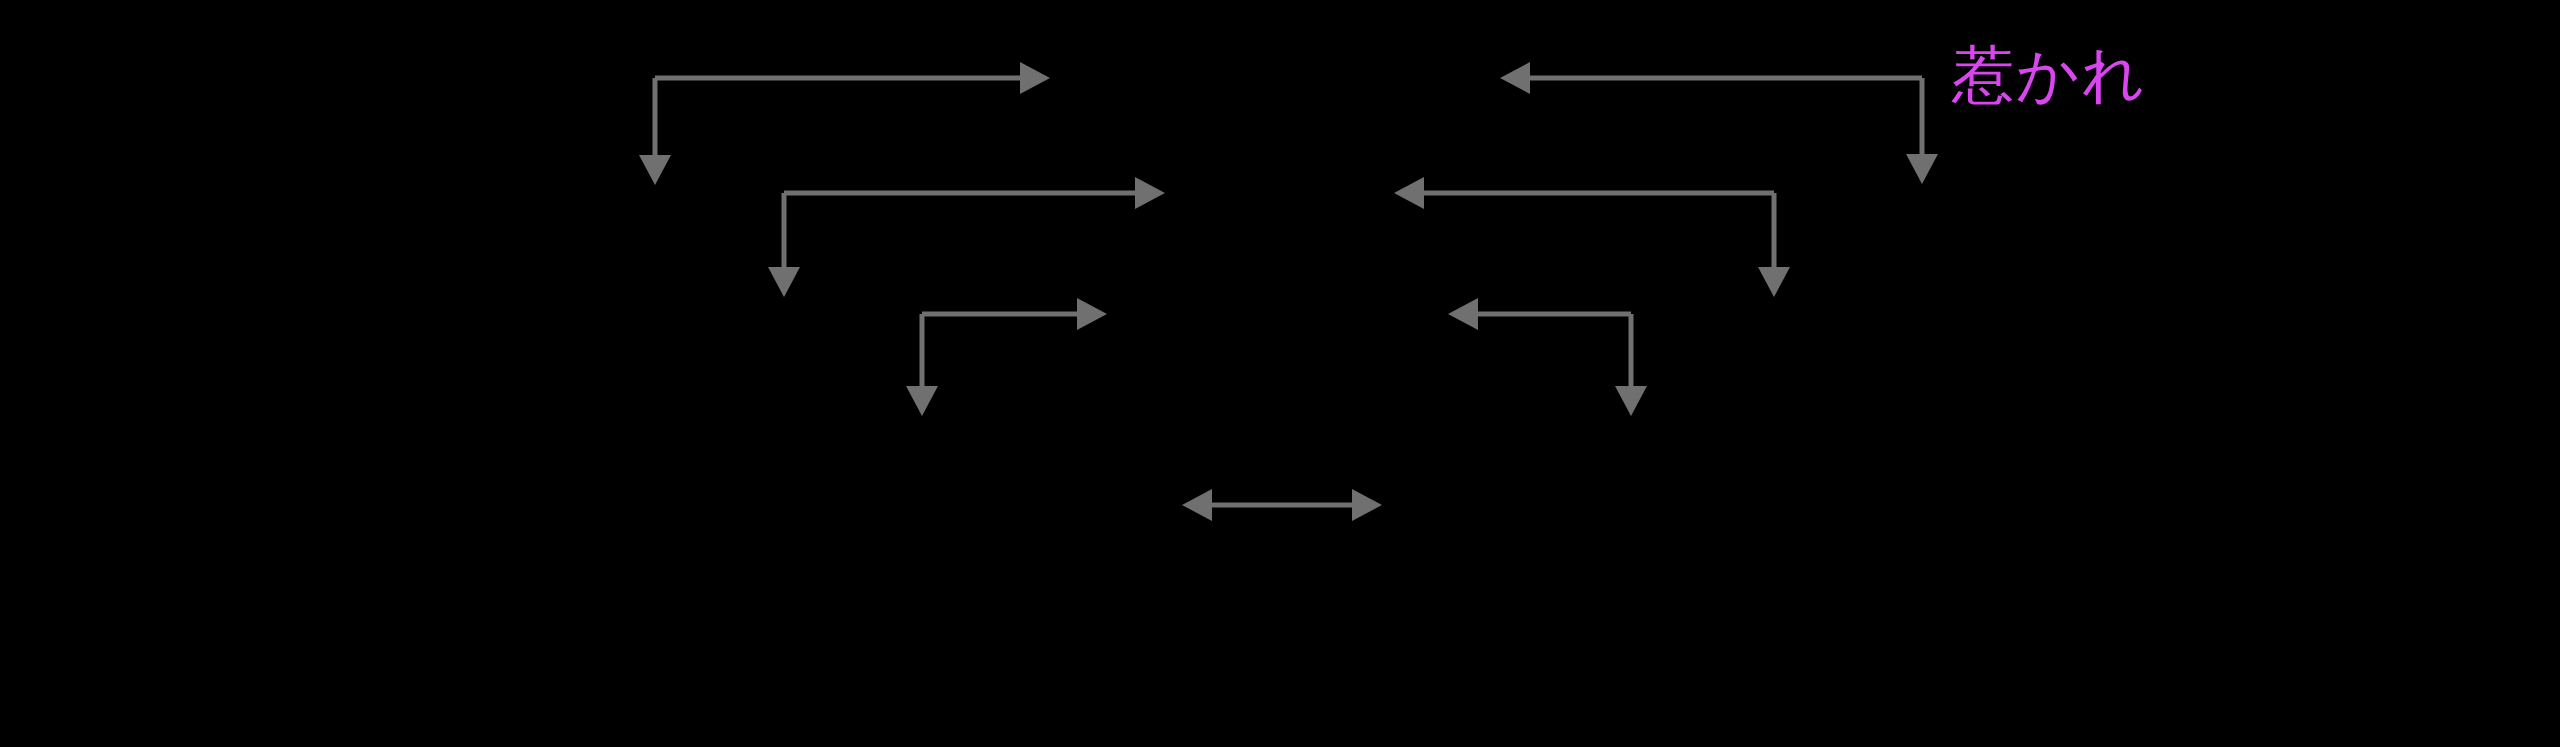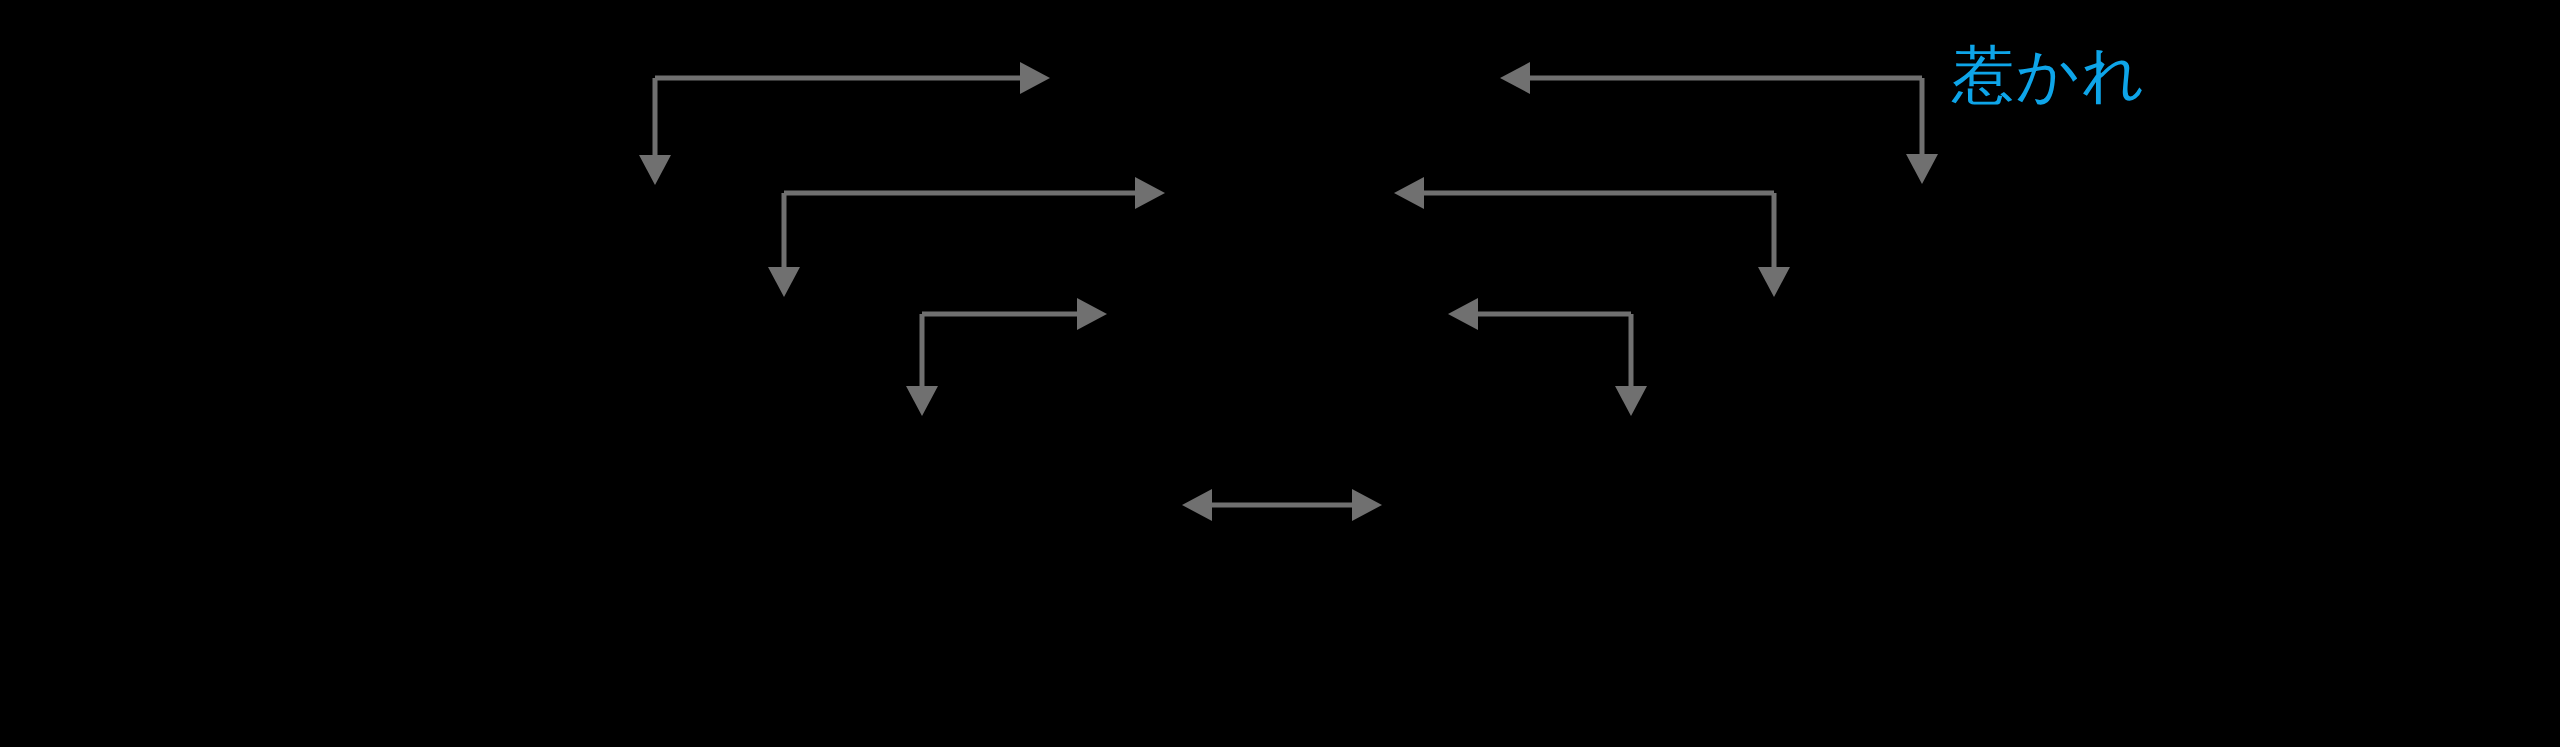--- a/index.html
+++ b/index.html
@@ -53,14 +53,14 @@
       <polygon points="922,416 906,386 938,386" fill="#707070"></polygon>
       <line x1="1631" y1="314" x2="1478" y2="314" stroke="#707070" stroke-width="5"></line>
       <polygon points="1448,314 1478,298 1478,330" fill="#707070"></polygon>
       <line x1="1631" y1="314" x2="1631" y2="386" stroke="#707070" stroke-width="5"></line>
       <polygon points="1631,416 1615,386 1647,386" fill="#707070"></polygon>
       <line x1="1282" y1="505" x2="1352" y2="505" stroke="#707070" stroke-width="5"></line>
       <polygon points="1382,505 1352,521 1352,489" fill="#707070"></polygon>
       <line x1="1282" y1="505" x2="1212" y2="505" stroke="#707070" stroke-width="5"></line>
       <polygon points="1182,505 1212,489 1212,521" fill="#707070"></polygon>
     </svg>
-  <span class="diagram-label" style="left: 1952px; top: 44px; font-size: 62px; color: #0ea5e9;">惹かれ</span>
+  <span class="diagram-label" style="left: 1952px; top: 44px; font-size: 62px; color: #d946ef;">惹かれ</span>
 </div>
 
 </body></html>

